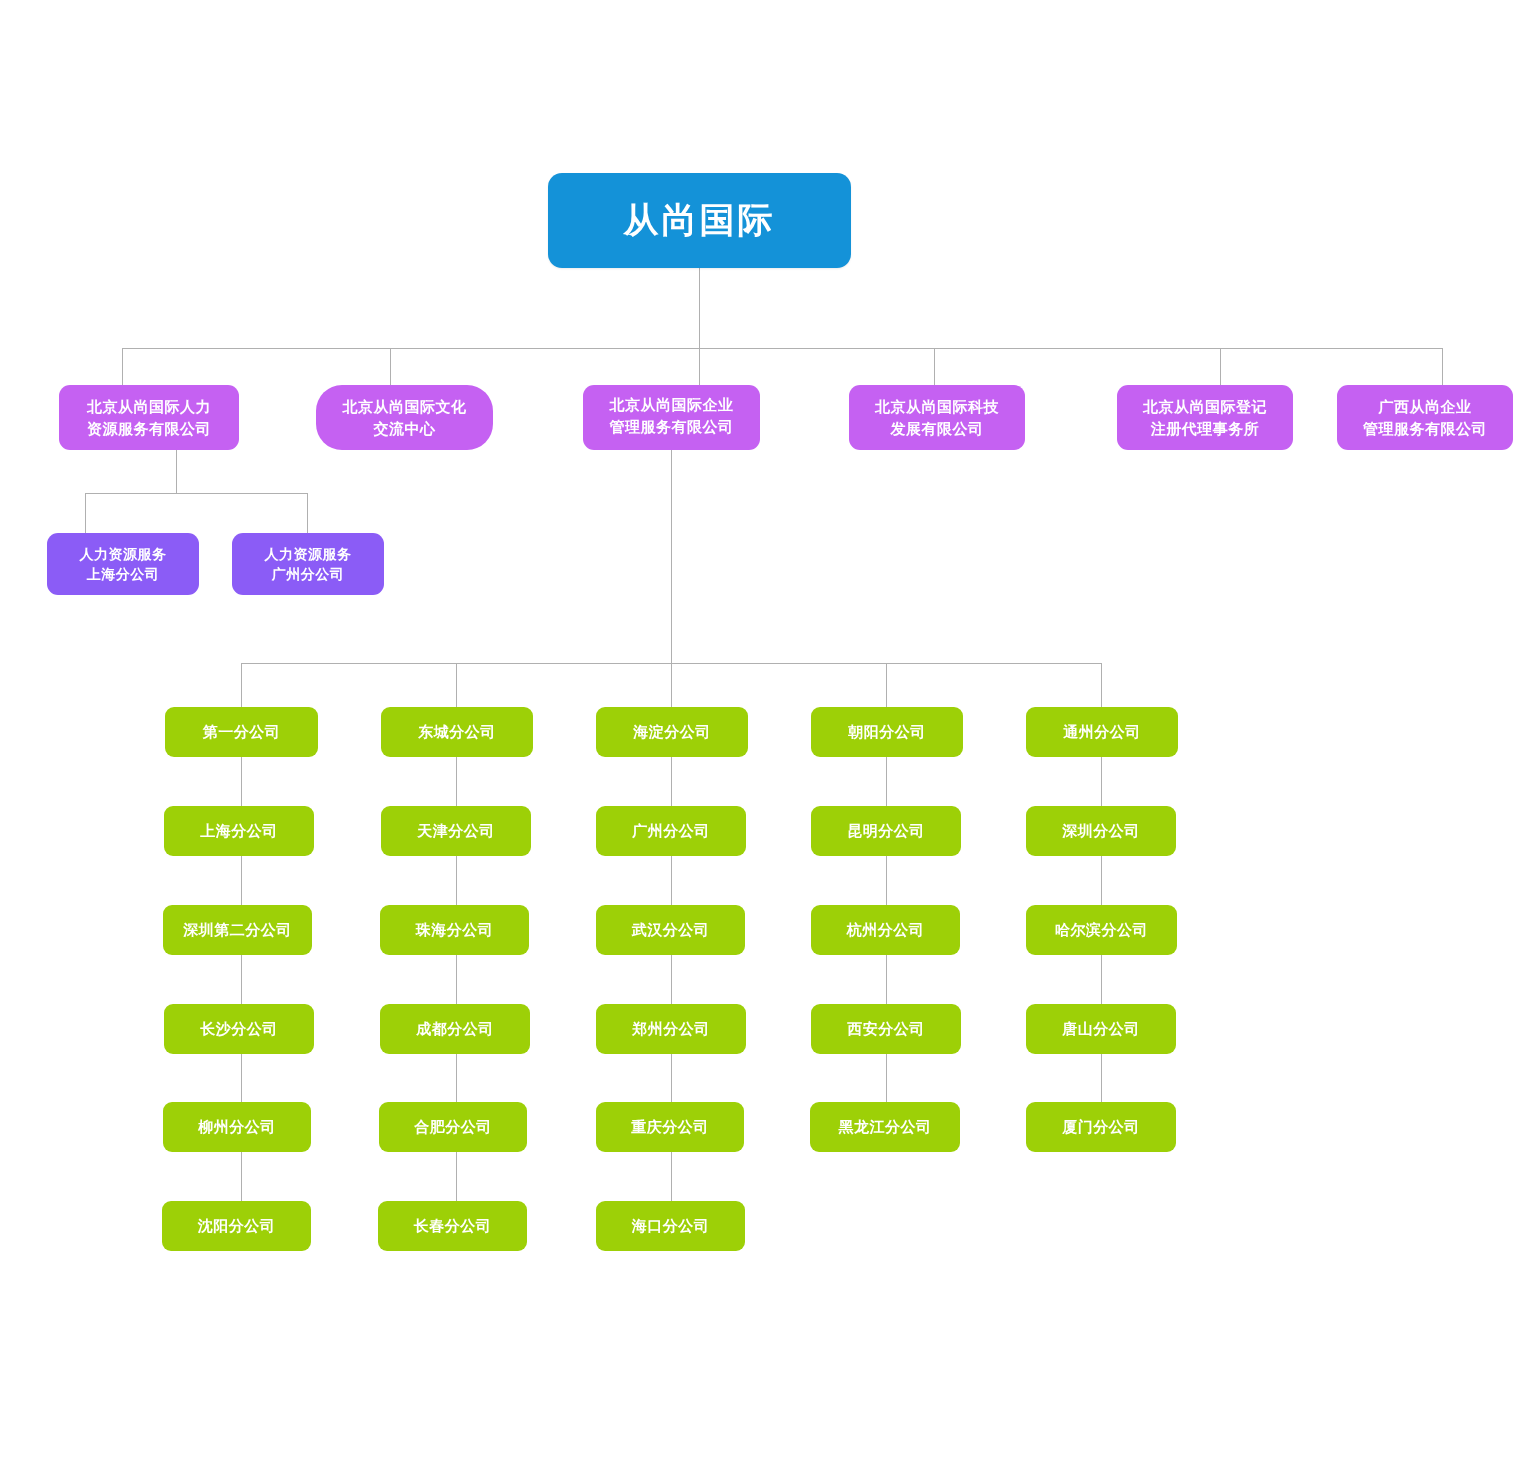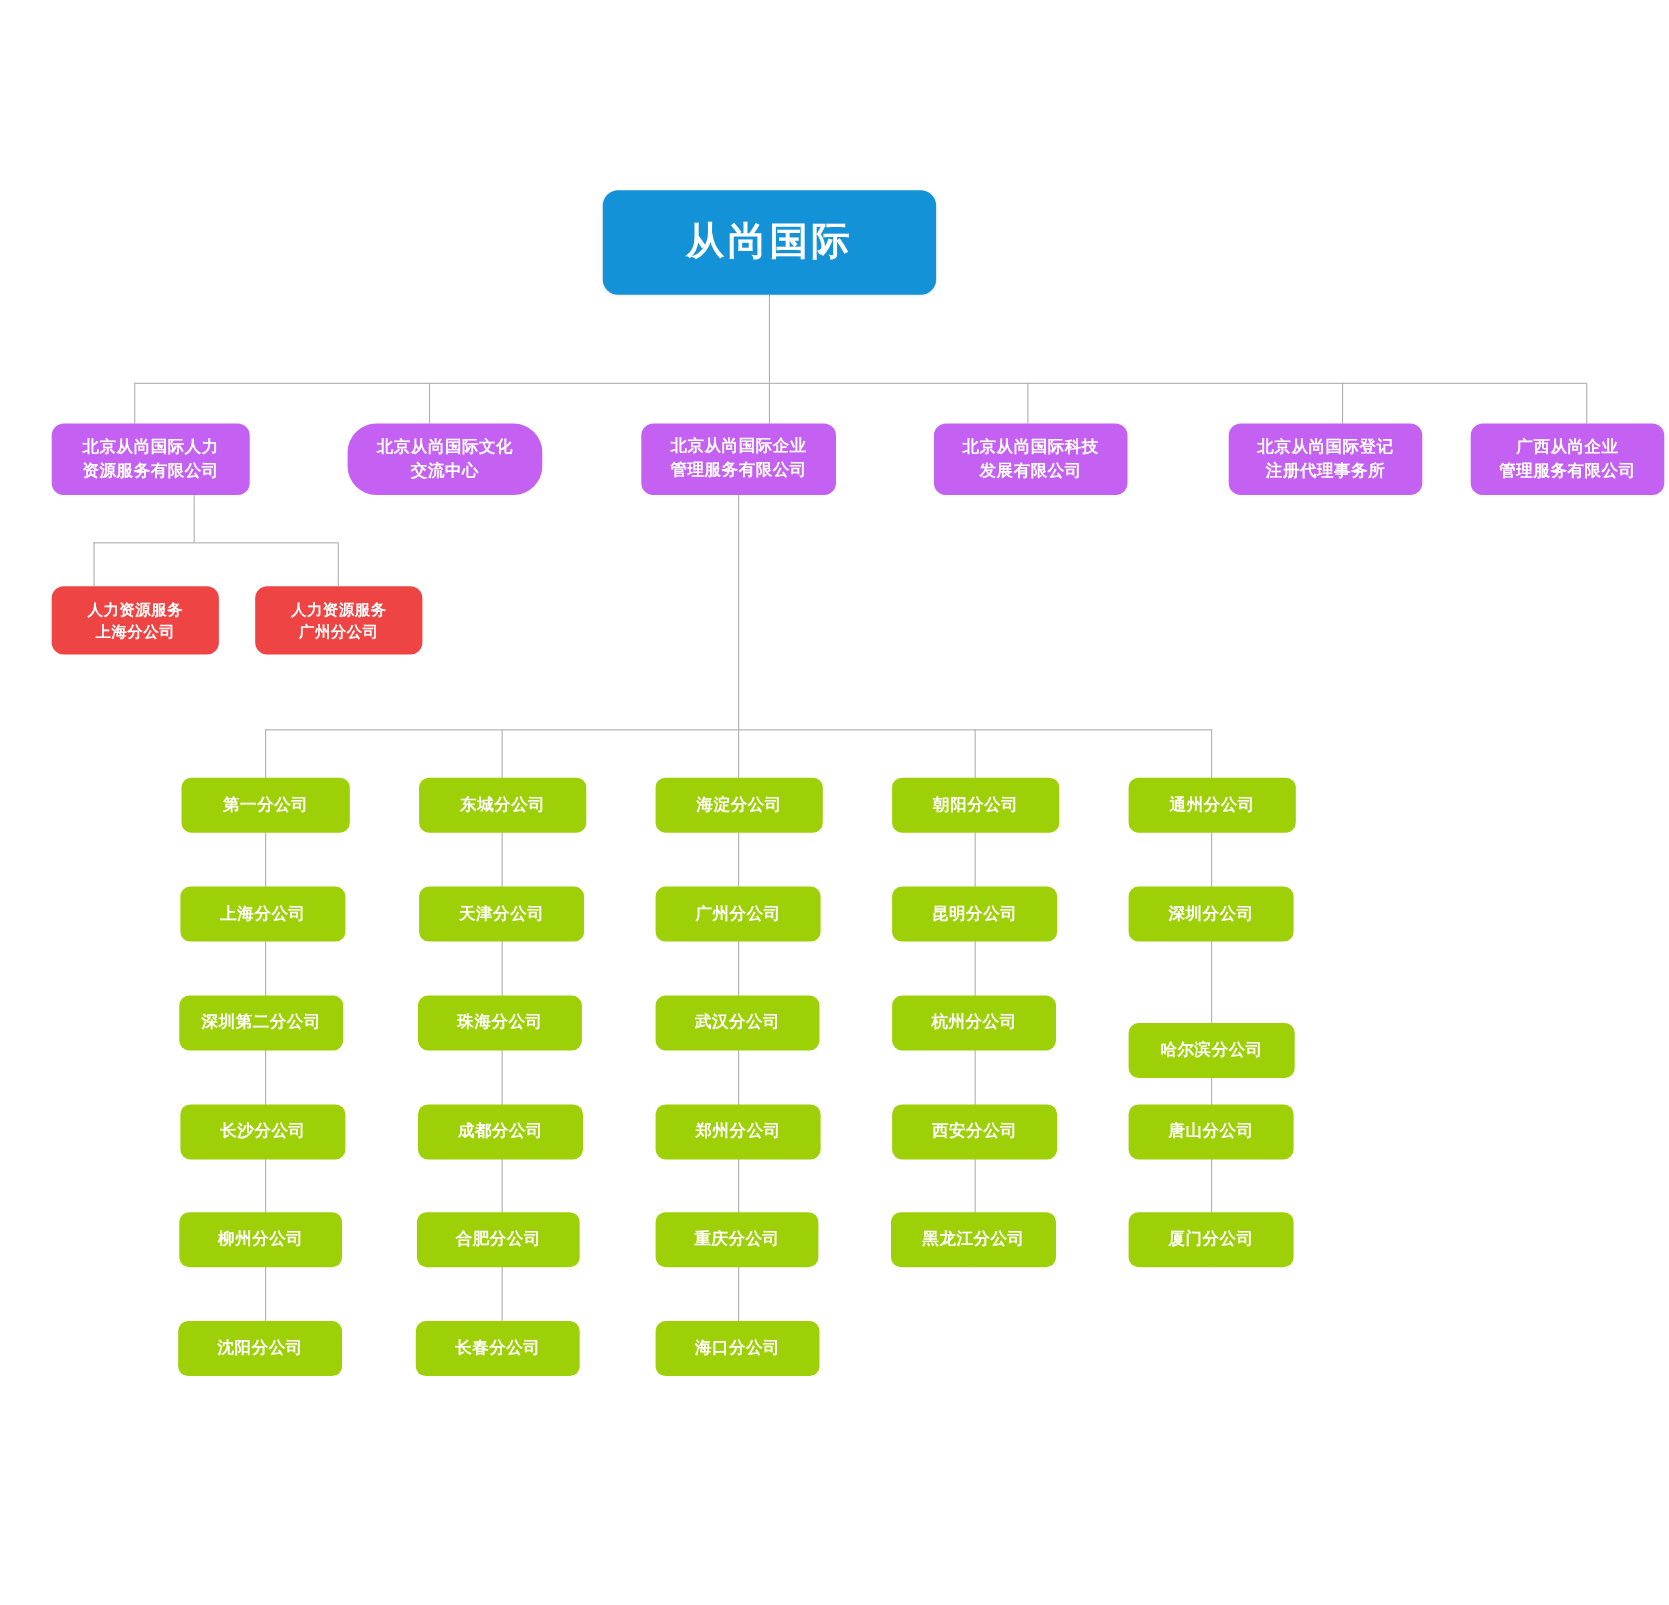--- a/index.html
+++ b/index.html
@@ -52,21 +52,21 @@
     box-shadow: 0 1px 2px rgba(0,0,0,0.08);
   }
   
   .node.division {
     background: #c561f2;
     font-size: 15px;
     border-radius: 11px;
   }
   
   .node.subbranch {
-    background: #ef4444;
+    background: #8b5cf6;
     font-size: 14px;
     border-radius: 11px;
   }
   
   .node.branch {
     background: #9dd007;
     font-size: 15px;
     border-radius: 9px;
   }
 </style>
@@ -94,21 +94,21 @@
   <div class="edge h" style="left:241px; top:663px; width:861px;"></div>
 
   <div class="edge v" style="left:241px; top:663px; height:588px;"></div>
   <div class="edge v" style="left:456px; top:663px; height:588px;"></div>
   <div class="edge v" style="left:671px; top:663px; height:588px;"></div>
   <div class="edge v" style="left:886px; top:663px; height:489px;"></div>
   <div class="edge v" style="left:1101px; top:663px; height:489px;"></div>
 
   <div class="node root" style="left:548px; top:173px; width:303px; height:95px;">从尚国际</div>
 
-  <div class="node division" style="left:47px; top:385px; width:180px; height:65px;">北京从尚国际人力
+  <div class="node division" style="left:59px; top:385px; width:180px; height:65px;">北京从尚国际人力
 资源服务有限公司</div>
 
   <div class="node division" style="left:316px; top:385px; width:177px; height:65px;border-radius:26px;">北京从尚国际文化
 交流中心</div>
 
   <div class="node division" style="left:583px; top:385px; width:177px; height:65px;font-family:Liberation Mono, monospace;">北京从尚国际企业
 管理服务有限公司</div>
 
   <div class="node division" style="left:1117px; top:385px; width:176px; height:65px;">北京从尚国际登记
 注册代理事务所</div>
@@ -147,17 +147,17 @@
   <div class="node branch" style="left:596px; top:1201px; width:149px; height:50px;">海口分公司</div>
 
   <div class="node branch" style="left:811px; top:707px; width:152px; height:50px;">朝阳分公司</div>
   <div class="node branch" style="left:811px; top:806px; width:150px; height:50px;">昆明分公司</div>
   <div class="node branch" style="left:811px; top:905px; width:149px; height:50px;">杭州分公司</div>
   <div class="node branch" style="left:811px; top:1004px; width:150px; height:50px;">西安分公司</div>
   <div class="node branch" style="left:810px; top:1102px; width:150px; height:50px;">黑龙江分公司</div>
 
   <div class="node branch" style="left:1026px; top:707px; width:152px; height:50px;">通州分公司</div>
   <div class="node branch" style="left:1026px; top:806px; width:150px; height:50px;">深圳分公司</div>
-  <div class="node branch" style="left:1026px; top:930px; width:151px; height:50px;">哈尔滨分公司</div>
+  <div class="node branch" style="left:1026px; top:905px; width:151px; height:50px;">哈尔滨分公司</div>
   <div class="node branch" style="left:1026px; top:1004px; width:150px; height:50px;">唐山分公司</div>
   <div class="node branch" style="left:1026px; top:1102px; width:150px; height:50px;">厦门分公司</div>
 
 </div>
 
 </body></html>

